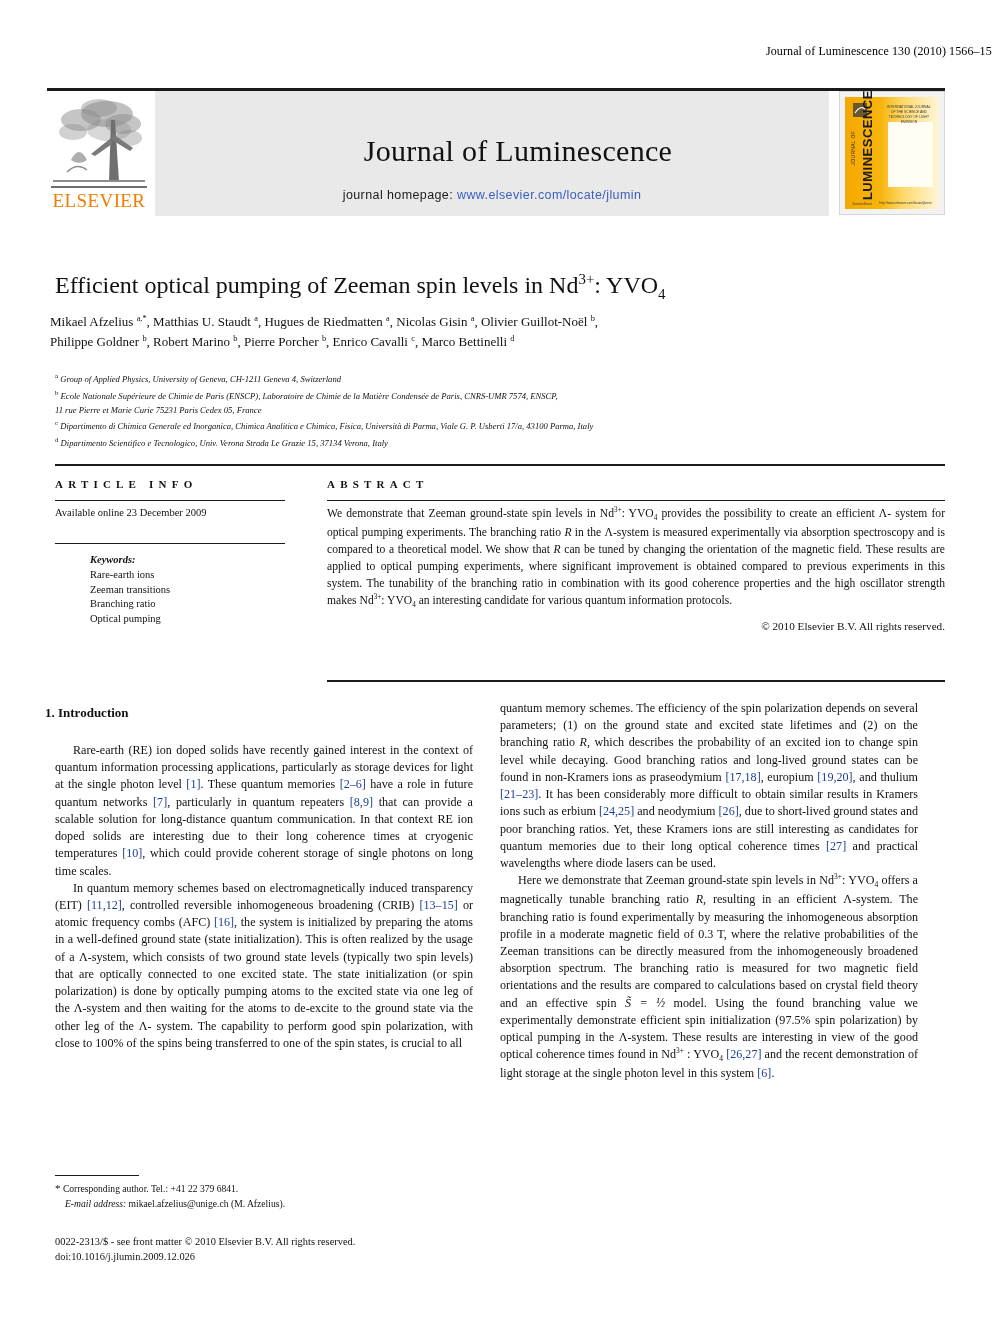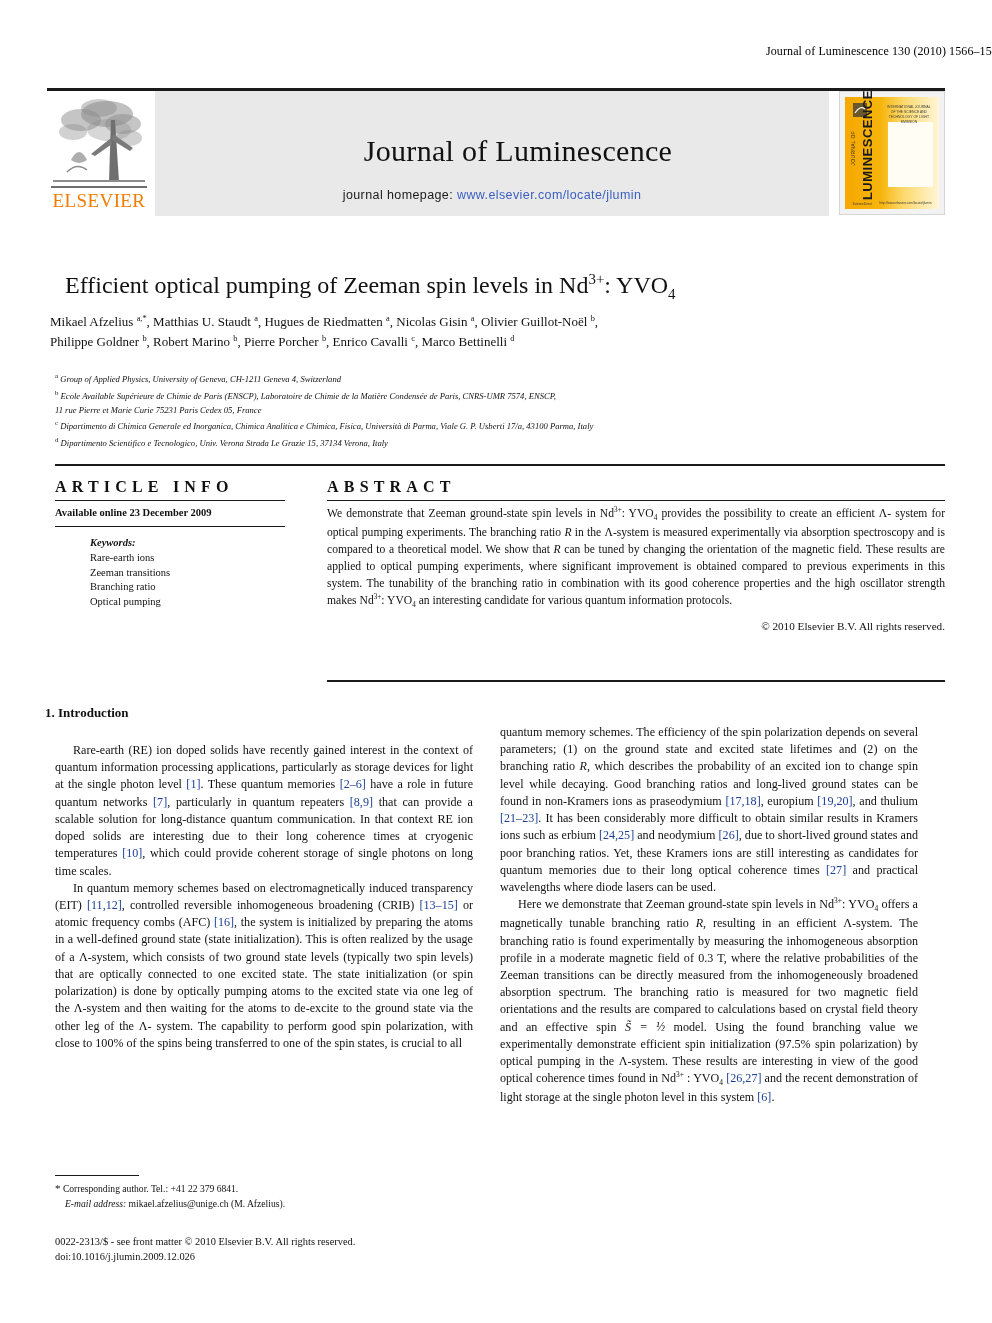--- a/index.html
+++ b/index.html
@@ -177,21 +177,21 @@
     position: absolute;
     right: 8%; bottom: 4%;
     font-family: "Liberation Sans", sans-serif;
     font-size: 3.2px;
     color: #3a3a3a;
   }
 
   
   .art-title {
     position: absolute;
-    left: 65px; top: 270px;
+    left: 55px; top: 270px;
     width: 880px;
     font-size: 24px;
     line-height: 1.22;
     color: #111;
   }
   sup.sp { font-size: 0.62em; vertical-align: super; }
   sub.sb { font-size: 0.62em; vertical-align: sub; }
 
   .authors {
     position: absolute;
@@ -218,37 +218,36 @@
   
   .rule-thin-full {
     position: absolute;
     background: #1a1a1a;
     height: 1px;
   }
   .sec-label {
     position: absolute;
     font-family: "Liberation Serif", serif;
     font-weight: bold;
-    font-size: 16px;
+    font-size: 11px;
     letter-spacing: 5.2px;
     color: #111;
   }
 
   .info-col {
     position: absolute;
     left: 55px; top: 505px;
     width: 230px;
   }
   .info-avail {
     font-size: 10.5px;
     line-height: 1.5;
-    padding-bottom: 5px;
+    padding-bottom: 22px;
     border-bottom: 1px solid #1a1a1a;
     color: #111;
-    font-weight: bold;
   }
   .info-keywords {
     margin-top: 9px;
     font-size: 10.5px;
     line-height: 1.42;
     color: #111;
     margin-left: 35px;
   }
   .info-keywords .kw-head {
     font-style: italic;
@@ -287,21 +286,21 @@
     line-height: 1.425;
     text-align: justify;
     color: #111;
     hyphens: none;
   }
   .col p { margin: 0; text-indent: 18px; }
   .col p.first { text-indent: 18px; }
   .ref { color: #1c3f94; }
 
   .colL { left: 55px; top: 742px; }
-  .colR { left: 500px; top: 700px; margin-top: 24px; }
+  .colR { left: 500px; top: 700px; }
 
   
   .footnote-rule {
     position: absolute;
     left: 55px; top: 1175px;
     width: 84px; height: 1px;
     background: #1a1a1a;
   }
   .footnote {
     position: absolute;
@@ -385,21 +384,21 @@
     <span>Efficient optical pumping of Zeeman spin levels in Nd</span><sup class="sp">3+</sup><span>: YVO</span><sub class="sb">4</sub>
   </div>
 
   <div class="authors">
     <div>Mikael Afzelius <sup>a,*</sup>, Matthias U. Staudt <sup>a</sup>, Hugues de Riedmatten <sup>a</sup>, Nicolas Gisin <sup>a</sup>, Olivier Guillot-Noël <sup>b</sup>,</div>
     <div>Philippe Goldner <sup>b</sup>, Robert Marino <sup>b</sup>, Pierre Porcher <sup>b</sup>, Enrico Cavalli <sup>c</sup>, Marco Bettinelli <sup>d</sup></div>
   </div>
 
   <div class="affils">
     <div><sup>a</sup> <span>Group of Applied Physics, University of Geneva, CH-1211 Geneva 4, Switzerland</span></div>
-    <div><sup>b</sup> <span>Ecole Available Supérieure de Chimie de Paris (ENSCP), Laboratoire de Chimie de la Matière Condensée de Paris, CNRS-UMR 7574, ENSCP,</span></div>
+    <div><sup>b</sup> <span>Ecole Nationale Supérieure de Chimie de Paris (ENSCP), Laboratoire de Chimie de la Matière Condensée de Paris, CNRS-UMR 7574, ENSCP,</span></div>
     <div><span>11 rue Pierre et Marie Curie 75231 Paris Cedex 05, France</span></div>
     <div><sup>c</sup> <span>Dipartimento di Chimica Generale ed Inorganica, Chimica Analitica e Chimica, Fisica, Università di Parma, Viale G. P. Usberti 17/a, 43100 Parma, Italy</span></div>
     <div><sup>d</sup> <span>Dipartimento Scientifico e Tecnologico, Univ. Verona Strada Le Grazie 15, 37134 Verona, Italy</span></div>
   </div>
 
   <div class="rule-thin-full" style="left:55px; top:464px; width:890px; height:2px;"></div>
 
   <div class="sec-label" style="left:55px; top:478px;">ARTICLE INFO</div>
   <div class="sec-label" style="left:327px; top:478px;">ABSTRACT</div>
   <div class="rule-thin-full" style="left:55px; top:500px; width:230px;"></div>

